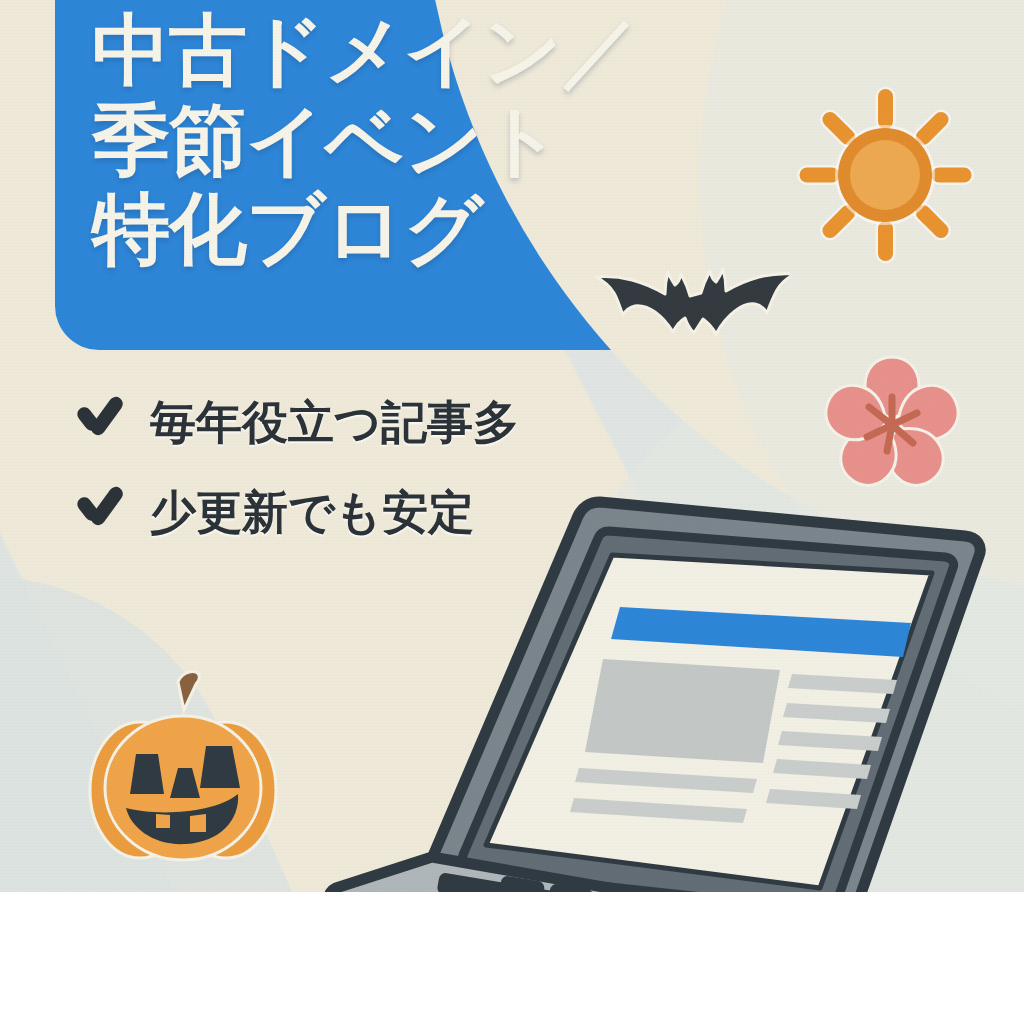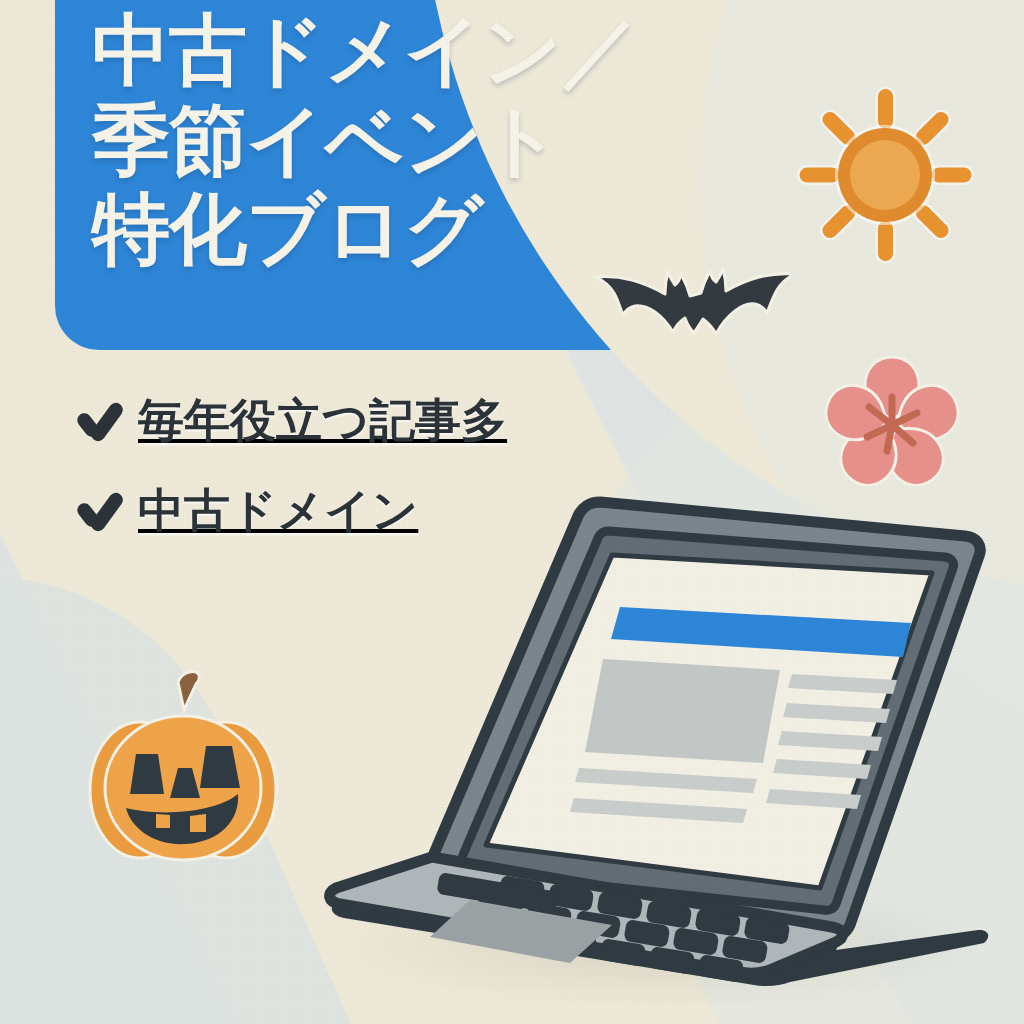--- a/index.html
+++ b/index.html
@@ -3,21 +3,21 @@
 <meta charset="utf-8">
 <style>
   html, body {
     margin: 0;
     padding: 0;
     background: #ffffff;
   }
   #poster {
     position: relative;
     width: 1024px;
-    height: 1024px;
+    height: 892px;
     overflow: hidden;
     background: #d946ef;
     font-family: "DejaVu Sans", "Liberation Sans", sans-serif;
   }
 
   
   .bg-base {
     position: absolute;
     inset: 0;
     background: #efe9d9;
@@ -136,25 +136,24 @@
 
   
   .bullets {
     position: absolute;
     left: 74px;
     top: 392px;
     width: 560px;
   }
   .bullet-row {
     display: flex;
-    align-items: center;
-    gap: 18px;
+    align-items: flex-start;
+    gap: 30px;
     margin-bottom: 32px;
     height: 58px;
-    text-decoration: underline;
   }
   .check {
     flex: 0 0 auto;
     width: 46px;
     height: 46px;
     position: relative;
   }
   .check::before,
   .check::after {
     content: "";
@@ -419,18 +418,18 @@
     </svg>
   </div>
 
   <div class="bullets">
     <div class="bullet-row">
       <span class="check"></span>
       <span class="bullet-text">毎年役立つ記事多</span>
     </div>
     <div class="bullet-row">
       <span class="check"></span>
-      <span class="bullet-text">中古ドメイン</span>
+      <span class="bullet-text">少更新でも安定</span>
     </div>
   </div>
 
   <div class="grain"></div>
 </div>
 
 </body></html>

